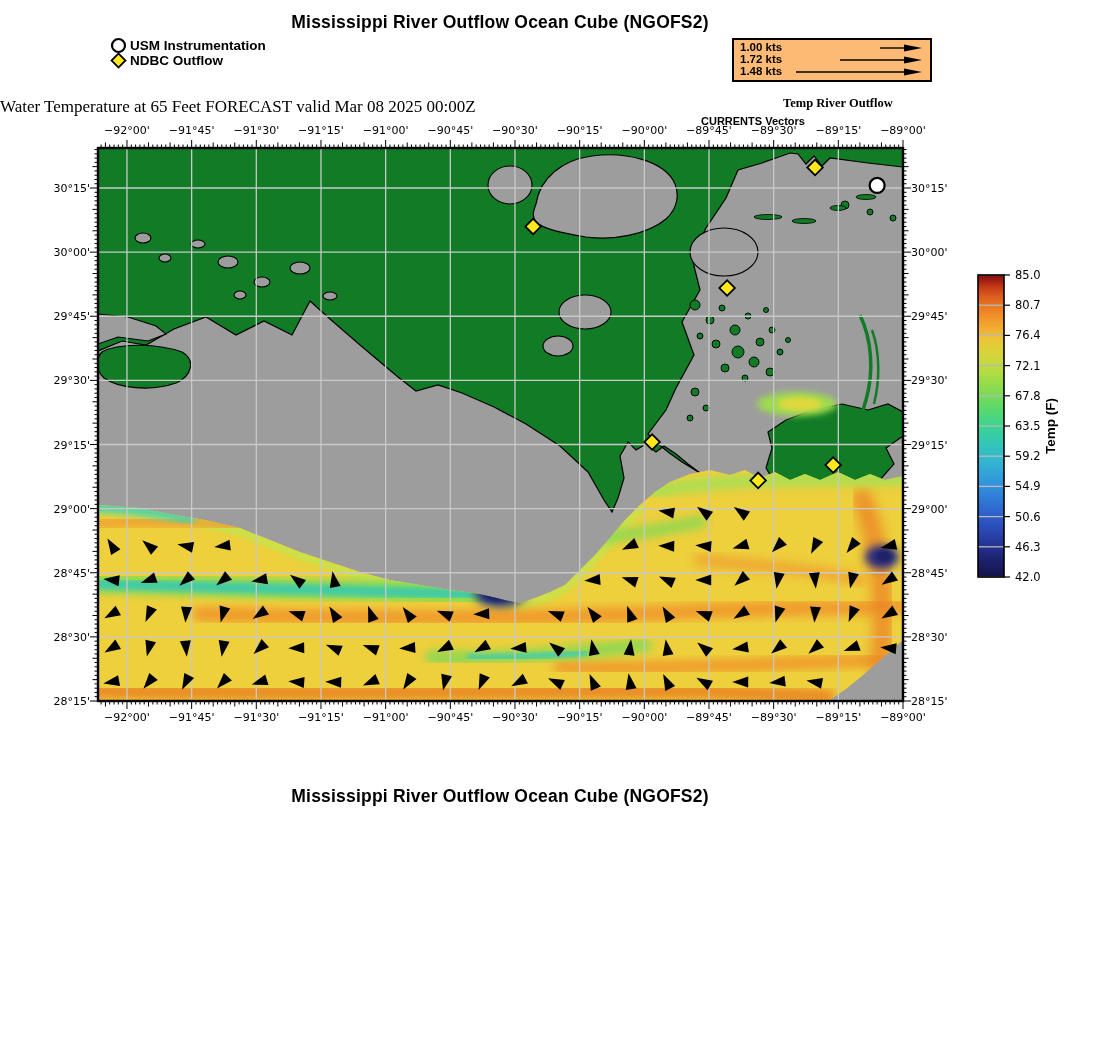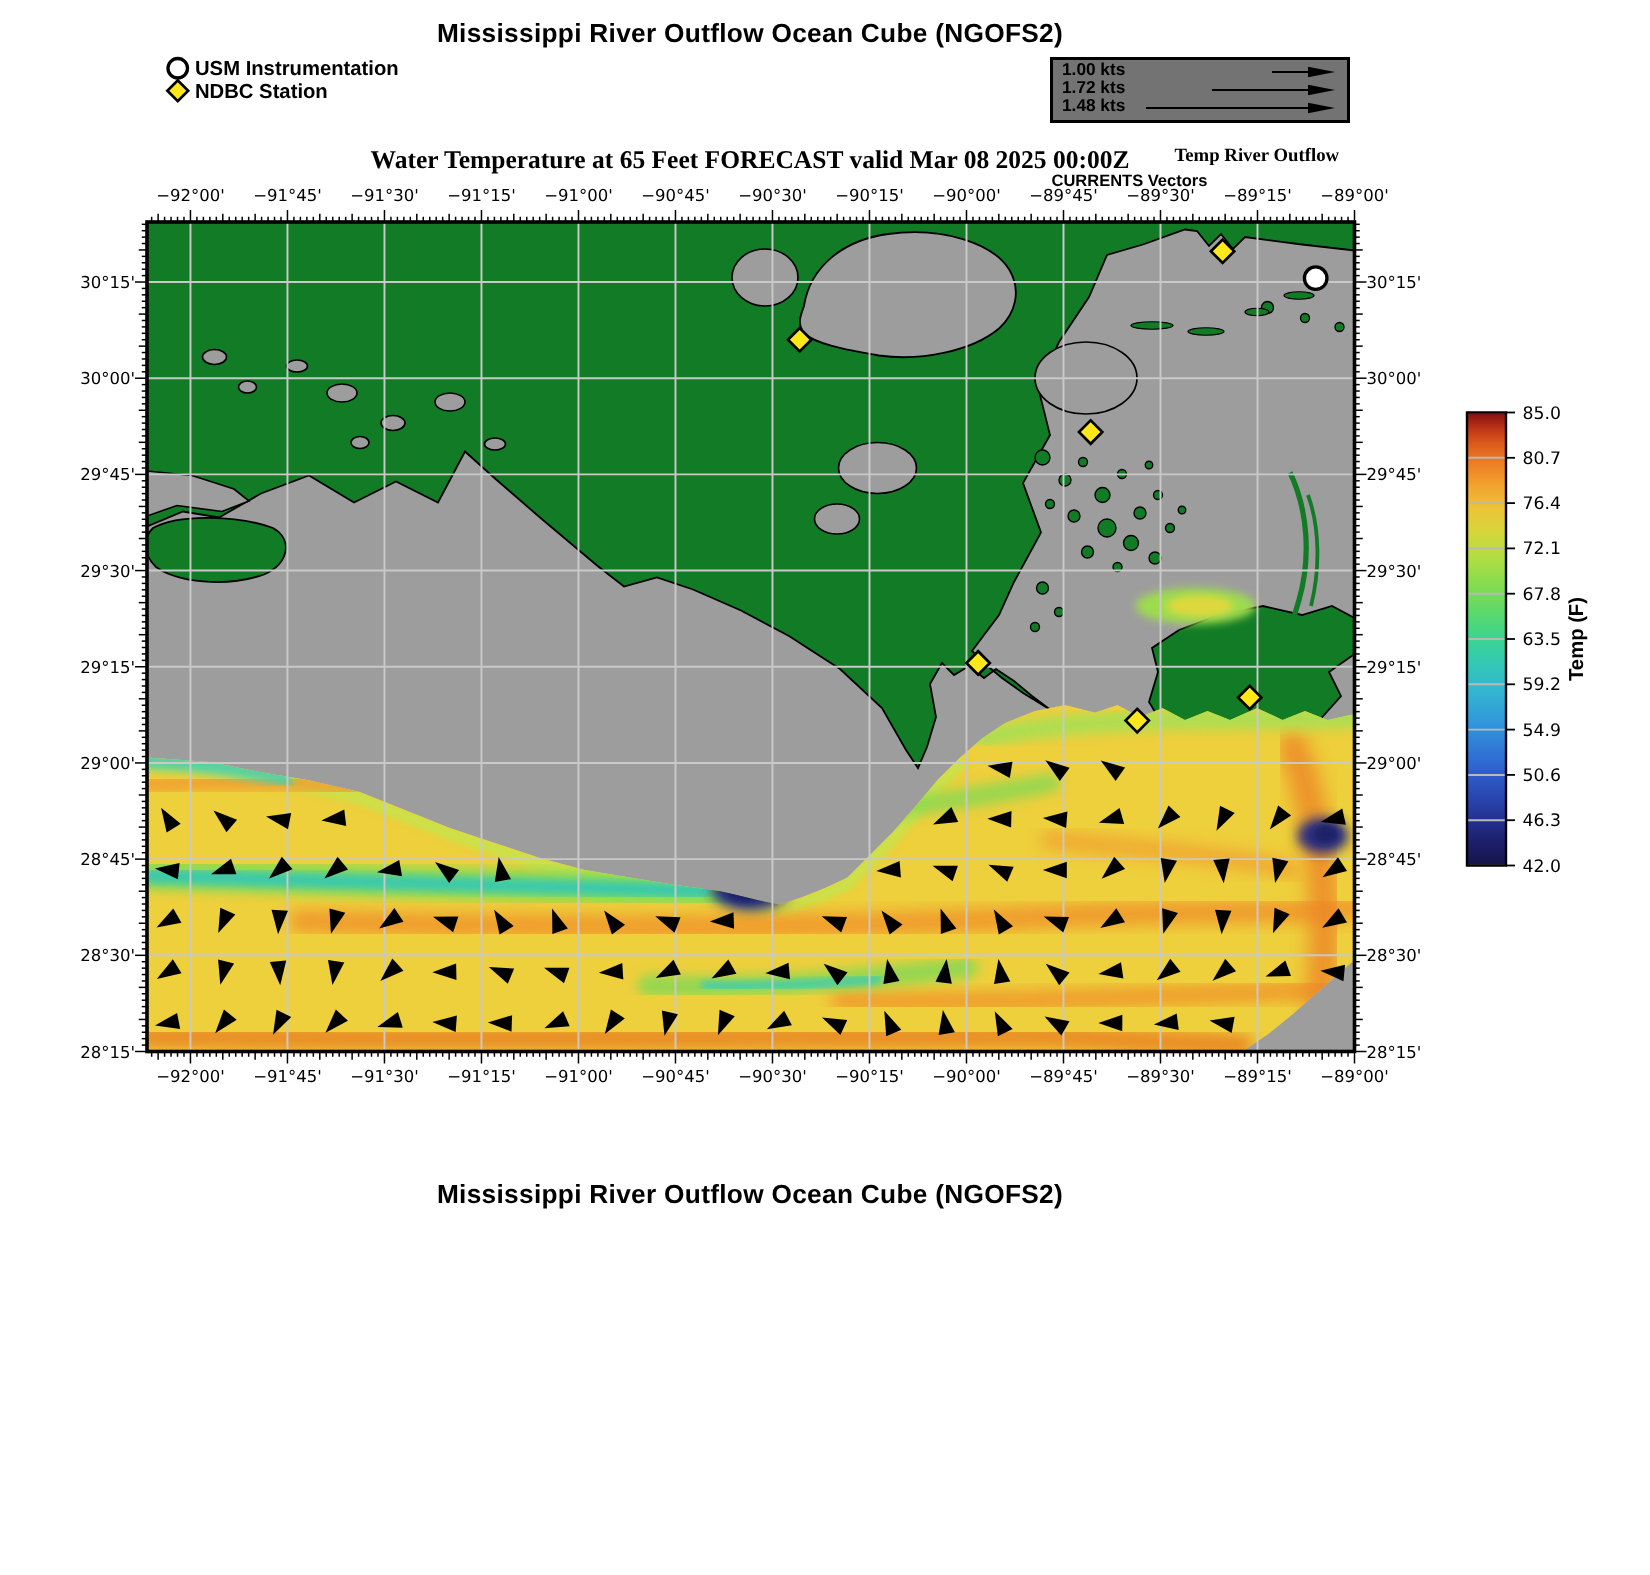--- a/index.html
+++ b/index.html
@@ -2,29 +2,29 @@
 <html><head>
 <meta charset="utf-8">
 <style>
   html,body{margin:0;padding:0;background:#ffffff;}
   #page{position:relative;width:1100px;height:1050px;background:#ffffff;overflow:hidden;
         font-family:"Liberation Sans",sans-serif;color:#000;padding-left:32px;}
   .title{position:absolute;left:0;width:1000px;text-align:center;
          font-size:17.5px;font-weight:bold;letter-spacing:0.2px;}
   #title-top{top:12px;}
   #title-bottom{top:786px;}
-  #subtitle{position:absolute;left:0;width:1000px;top:97px;text-align:center;
-            font-family:"Liberation Serif",serif;font-weight:bold;font-size:17px;}
+  #subtitle{position:absolute;left:0;width:1000px;top:97px;
+            font-family:"Liberation Serif",serif;font-weight:normal;font-size:17px;}
   #subtitle-right{position:absolute;left:783px;top:96px;
             font-family:"Liberation Serif",serif;font-weight:bold;font-size:12.5px;}
   .legend-row{position:absolute;left:110px;height:16px;display:flex;align-items:center;}
   .legend-row svg{display:block;}
   .legend-label{font-size:13.5px;font-weight:bold;margin-left:3px;white-space:nowrap;}
-  #currents-box{position:absolute;left:700px;top:38px;width:196px;height:40px;
-                border:2.5px solid #000;background:#737373;}
+  #currents-box{position:absolute;left:732px;top:38px;width:196px;height:40px;
+                border:2.5px solid #000;background:#fdba74;}
   #currents-caption{position:absolute;left:701px;top:83px;font-size:11px;font-weight:bold;margin-top:32px;}
   .cl-label{position:absolute;left:6px;font-size:11.5px;font-weight:bold;line-height:11px;}
   #map-svg{position:absolute;left:0;top:0;}
 </style>
 </head>
 <body>
 
 <div id="page">
 
   <div id="title-top" class="title">Mississippi River Outflow Ocean Cube (NGOFS2)</div>
@@ -32,21 +32,21 @@
   <div class="legend-row" style="top:37px;">
     <svg width="17" height="17">
       <circle cx="8.5" cy="8.5" r="6.5" fill="#ffffff" stroke="#000" stroke-width="2.2"></circle>
     </svg>
     <span class="legend-label">USM Instrumentation</span>
   </div>
   <div class="legend-row" style="top:52px;">
     <svg width="17" height="17">
       <rect x="3.6" y="3.6" width="9.8" height="9.8" transform="rotate(45 8.5 8.5)" fill="#ffe81a" stroke="#000" stroke-width="1.8"></rect>
     </svg>
-    <span class="legend-label">NDBC Station</span>
+    <span class="legend-label">NDBC Outflow</span>
   </div>
 
   <div id="currents-box">
     <span class="cl-label" style="top:2px;">1.00 kts</span>
     <span class="cl-label" style="top:14px;">1.72 kts</span>
     <span class="cl-label" style="top:26px;">1.48 kts</span>
     <svg width="191" height="40">
       <line x1="146" y1="8" x2="172" y2="8" stroke="#000" stroke-width="1.4"></line>
       <polygon points="188,8 170,4.5 170,11.5" fill="#000"></polygon>
       <line x1="106" y1="20" x2="172" y2="20" stroke="#000" stroke-width="1.4"></line>

